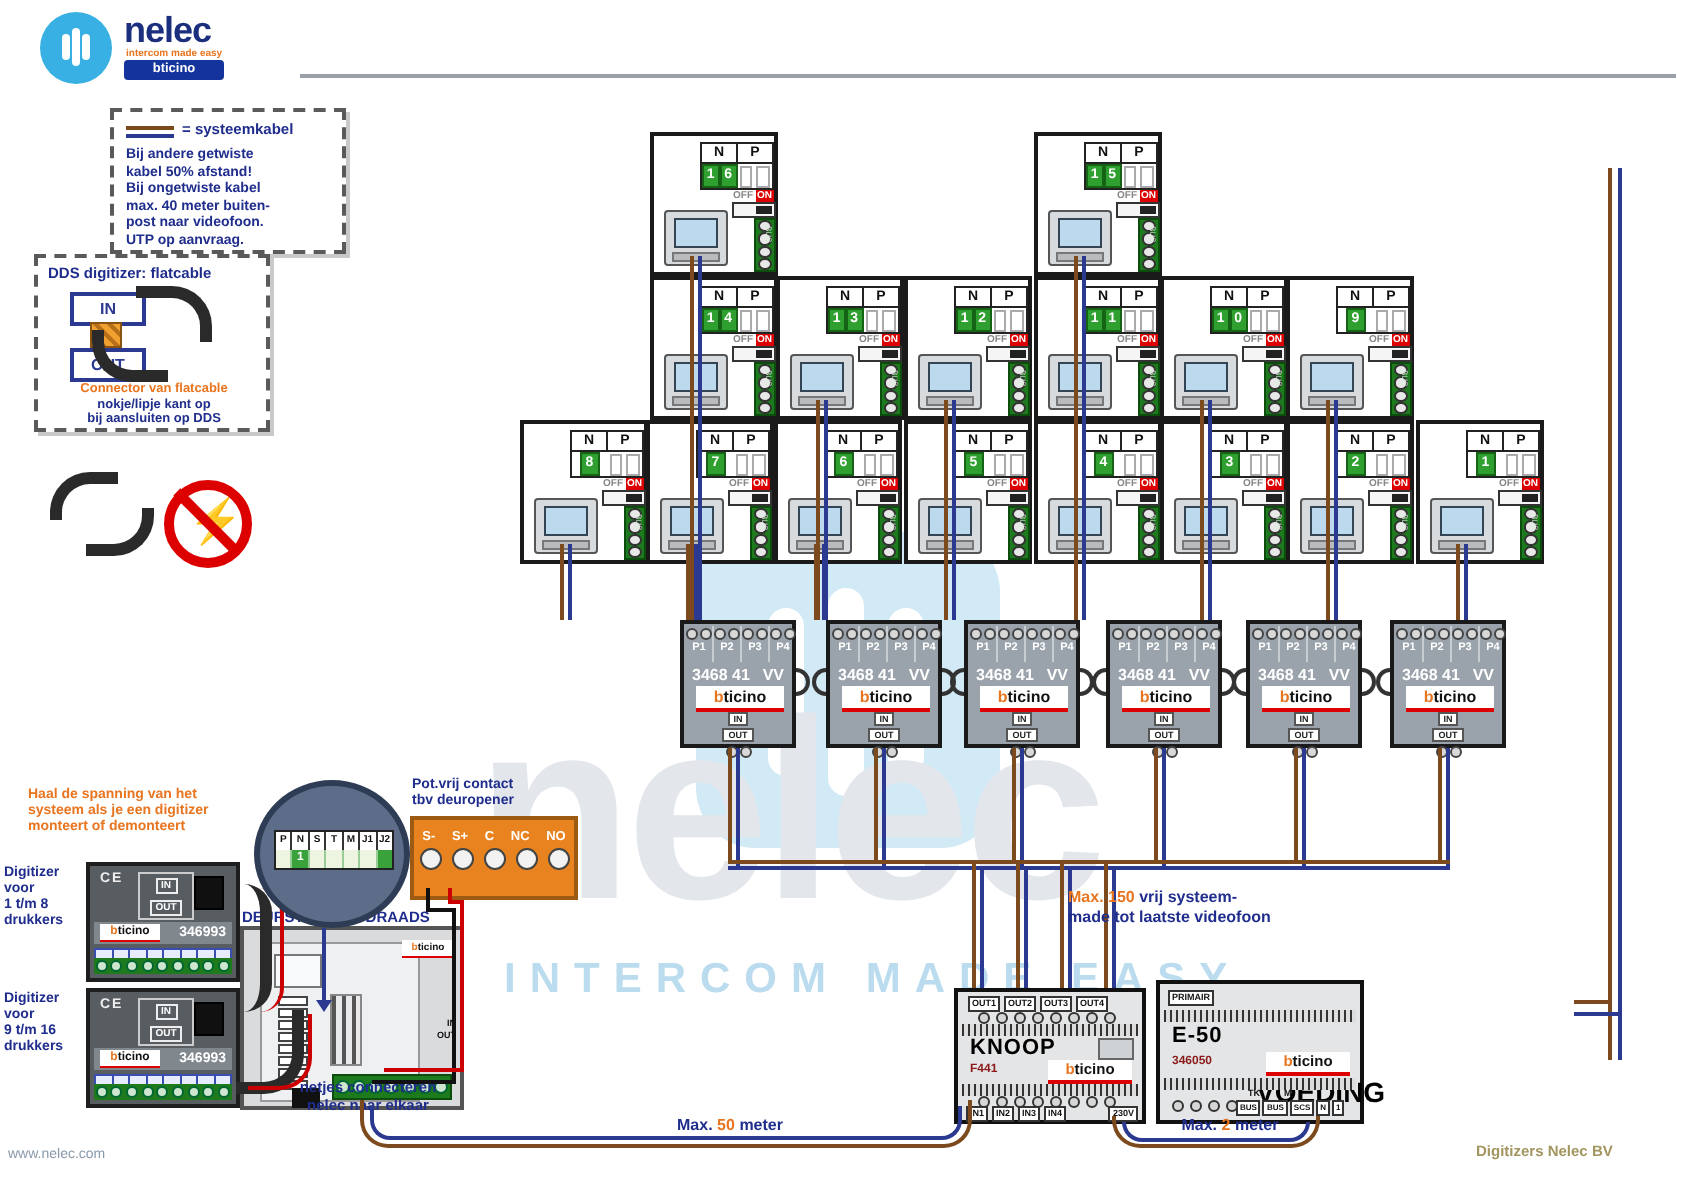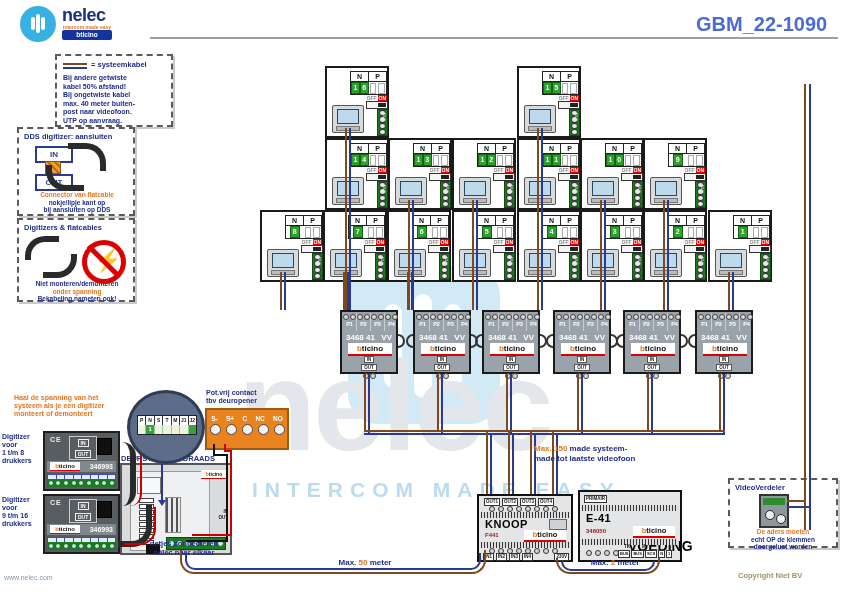--- a/index.html
+++ b/index.html
@@ -174,81 +174,59 @@
   <div id="wmTag" class="abs wm">INTERCOM MADE EASY</div>
 
   <div id="logoCircle" class="abs">
     <span style="left:11px;top:11px;height:13px;"></span>
     <span style="left:16px;top:8px;height:19px;"></span>
     <span style="left:21px;top:11px;height:13px;"></span>
   </div>
   <div id="brand" class="abs">nelec</div>
   <div id="brandTag" class="abs">intercom made easy</div>
   <div id="partnerBadge" class="abs">bticino</div>
-  <div id="docNum" class="abs">GBM_22-1090</div>
   <div id="hline" class="abs"></div>
 
   <div class="dashbox" style="left:55px;top:54px;width:118px;height:73px;">
     <div class="lgline" style="left:6px;top:7px;background:#7d4a1e;"></div>
     <div class="lgline" style="left:6px;top:11px;background:#2b3990;"></div>
     <div class="boxtitle abs" style="left:34px;top:4px;">= systeemkabel</div>
     <div id="legendLines">
         <div>Bij andere getwiste</div>
         <div>kabel 50% afstand!</div>
         <div>Bij ongetwiste kabel</div>
         <div>max. 40 meter buiten-</div>
         <div>post naar videofoon.</div>
         <div>UTP op aanvraag.</div>
       </div>
   </div>
 
   <div class="dashbox" style="left:17px;top:127px;width:118px;height:89px;">
-    <div class="boxtitle abs" style="left:5px;top:3px;">DDS digitizer: aansluiten</div>
+    <div class="boxtitle abs" style="left:5px;top:3px;">DDS digitizer: flatcable</div>
     <div class="inoutbox" style="left:16px;top:17px;">IN</div>
     <div class="orangeconn" style="left:26px;top:32px;"></div>
     <div class="inoutbox" style="left:16px;top:45px;">OUT</div>
     <div class="abs" style="left:2px;top:62px;width:112px;">
       <div class="noteline t-orange">Connector van flatcable</div>
       <div class="noteline t-navy">nokje/lipje kant op</div>
       <div class="noteline t-navy">bij aansluiten op DDS</div>
     </div>
   </div>
   <div class="fc" style="left:68px;top:143px;width:38px;height:28px;border-top-width:6px;border-right-width:6px;border-radius:0 20px 0 0;"></div>
   <div class="fc" style="left:46px;top:165px;width:38px;height:26px;border-bottom-width:6px;border-left-width:6px;border-radius:0 0 0 20px;"></div>
 
-  <div class="dashbox" style="left:17px;top:218px;width:118px;height:84px;">
-    <div class="boxtitle abs" style="left:5px;top:3px;">Digitizers &amp; flatcables</div>
-    <div class="abs" style="left:2px;top:60px;width:112px;">
-      <div class="noteline t-navy">Niet monteren/demonteren</div>
-      <div class="noteline t-orange">onder spanning</div>
-      <div class="noteline t-navy">Bekabeling nameten ook!</div>
-    </div>
-  </div>
   <div class="fc" style="left:25px;top:236px;width:34px;height:24px;border-top-width:6px;border-left-width:6px;border-radius:20px 0 0 0;"></div>
   <div class="fc" style="left:43px;top:254px;width:34px;height:24px;border-bottom-width:6px;border-right-width:6px;border-radius:0 0 20px 0;"></div>
   <div id="noIcon" style="left:82px;top:240px;z-index:3;">
     <div id="noBolt">⚡</div>
     <div id="noCircle"></div>
     <div id="noBar"></div>
   </div>
 
 
-  <div class="dashbox" style="left:728px;top:478px;width:110px;height:70px;">
-    <div class="boxtitle abs" style="left:5px;top:3px;">VideoVerdeler</div>
-    <div id="vvModule">
-      <div id="vvStrip"></div>
-      <div class="vvcirc" style="left:4px;top:14px;"></div>
-      <div class="vvcirc" style="left:15px;top:18px;"></div>
-    </div>
-    <div class="abs" style="left:0;top:48px;width:106px;">
-      <div class="noteline t-orange">De aders moeten</div>
-      <div class="noteline t-navy">echt OP de klemmen</div>
-      <div class="noteline t-navy">doorgelust worden</div>
-    </div>
-  </div>
 
   <div class="module" style="left:477px;top:494px;width:96px;height:68px;">
     <div class="iolabels" style="left:5px;top:2px;">
         <div>OUT1</div>
         <div>OUT2</div>
         <div>OUT3</div>
         <div>OUT4</div>
       </div>
     <div class="screwrow" style="left:10px;top:10px;">
         <i></i>
@@ -288,21 +266,21 @@
     <div class="iolabels" style="right:2px;top:57px;">
       <div>230V</div>
     </div>
   </div>
 
   <div class="module" style="left:578px;top:490px;width:104px;height:72px;">
     <div class="iolabels" style="left:4px;top:3px;">
       <div>PRIMAIR</div>
     </div>
     <div class="ribbed" style="top:13px;"></div>
-    <div class="ktitle" style="left:6px;top:20px;">E-41</div>
+    <div class="ktitle" style="left:6px;top:20px;">E-50</div>
     <div class="voeding" style="left:48px;top:22px;">VOEDING</div>
     <div class="kmodel" style="left:6px;top:36px;">346050</div>
     <div class="blogo abs" style="right:5px;top:34px;width:42px;height:10px;font-size:7.5px;">
       <span class="bb">b</span>
         <span class="bt">ticino</span>
     </div>
     <div class="ribbed" style="top:47px;"></div>
     <div class="screwrow" style="left:6px;top:58px;">
         <i></i>
         <i></i>
@@ -405,29 +383,29 @@
   <div id="warnText">
     <div>Haal de spanning van het</div>
     <div>systeem als je een digitizer</div>
     <div>monteert of demonteert</div>
   </div>
   <div id="blueNote">
     <div>netjes connecteren</div>
     <div>nelec naar elkaar</div>
   </div>
   <div id="website">www.nelec.com</div>
-  <div id="copyright">Copyright Niet BV</div>
+  <div id="copyright">Digitizers Nelec BV</div>
 
   <div class="fc" style="left:112px;top:442px;width:24px;height:64px;border-right-width:6px;border-radius:0 14px 14px 0;"></div>
   <div class="fc" style="left:118px;top:505px;width:34px;height:42px;border-right-width:6px;border-bottom-width:6px;border-radius:0 0 20px 0;"></div>
   <div class="fcr" style="left:120px;top:444px;width:22px;height:62px;border-right-width:2px;border-radius:0 12px 12px 0;"></div>
   <div class="fcr" style="left:124px;top:507px;width:32px;height:38px;border-right-width:2px;border-bottom-width:2px;border-radius:0 0 16px 0;"></div>
 
   <div class="ann" style="left:534px;top:444px;">
-    <div><span class="t-orange">Max. 150</span><span class="t-navy"> made systeem-</span></div>
+    <div><span class="t-orange">Max. 150</span><span class="t-navy"> vrij systeem-</span></div>
     <div class="t-navy">made tot laatste videofoon</div>
   </div>
   <div class="ann" style="left:300px;top:558px;width:130px;text-align:center;">
     <span class="t-navy">Max.</span>
     <span class="t-orange">50</span>
     <span class="t-navy">meter</span>
   </div>
   <div class="ann" style="left:565px;top:558px;width:100px;text-align:center;">
     <span class="t-navy">Max.</span>
     <span class="t-orange">2</span>

